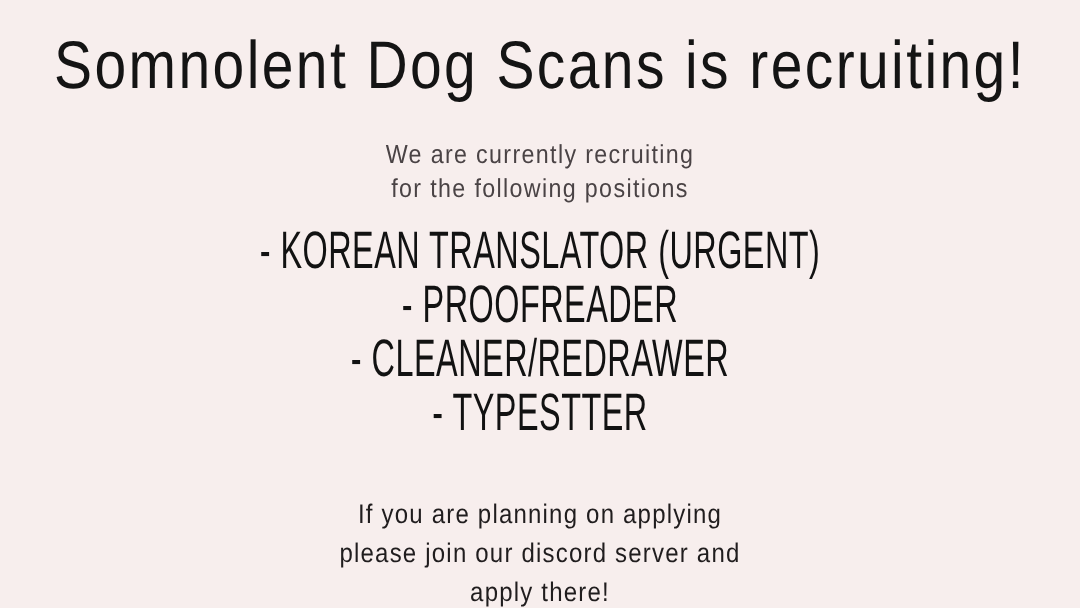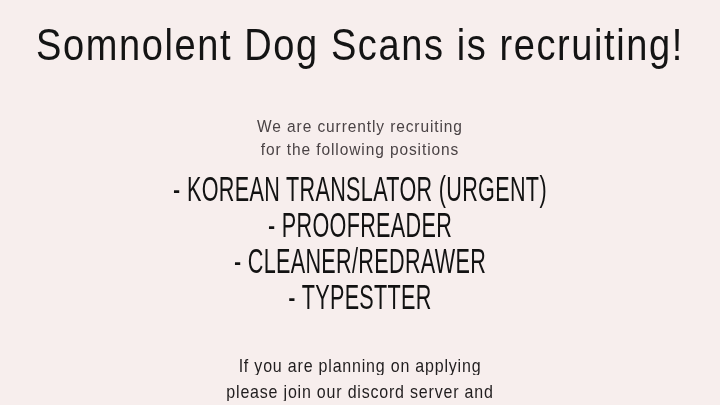--- a/index.html
+++ b/index.html
@@ -36,21 +36,21 @@
     letter-spacing: 1.6px;
     color: #141414;
     line-height: 1.05;
     white-space: nowrap;
     transform: scaleY(1.18);
     transform-origin: center top;
   }
 
   
   #subtitle {
-    margin-top: 28px;
+    margin-top: 6px;
     text-align: center;
     font-family: "Liberation Sans", sans-serif;
     font-size: 15.5px;
     font-weight: 300;
     letter-spacing: 0.9px;
     color: #4a4345;
     line-height: 1.45;
   }
   #subtitle .sub-line {
     display: block;

